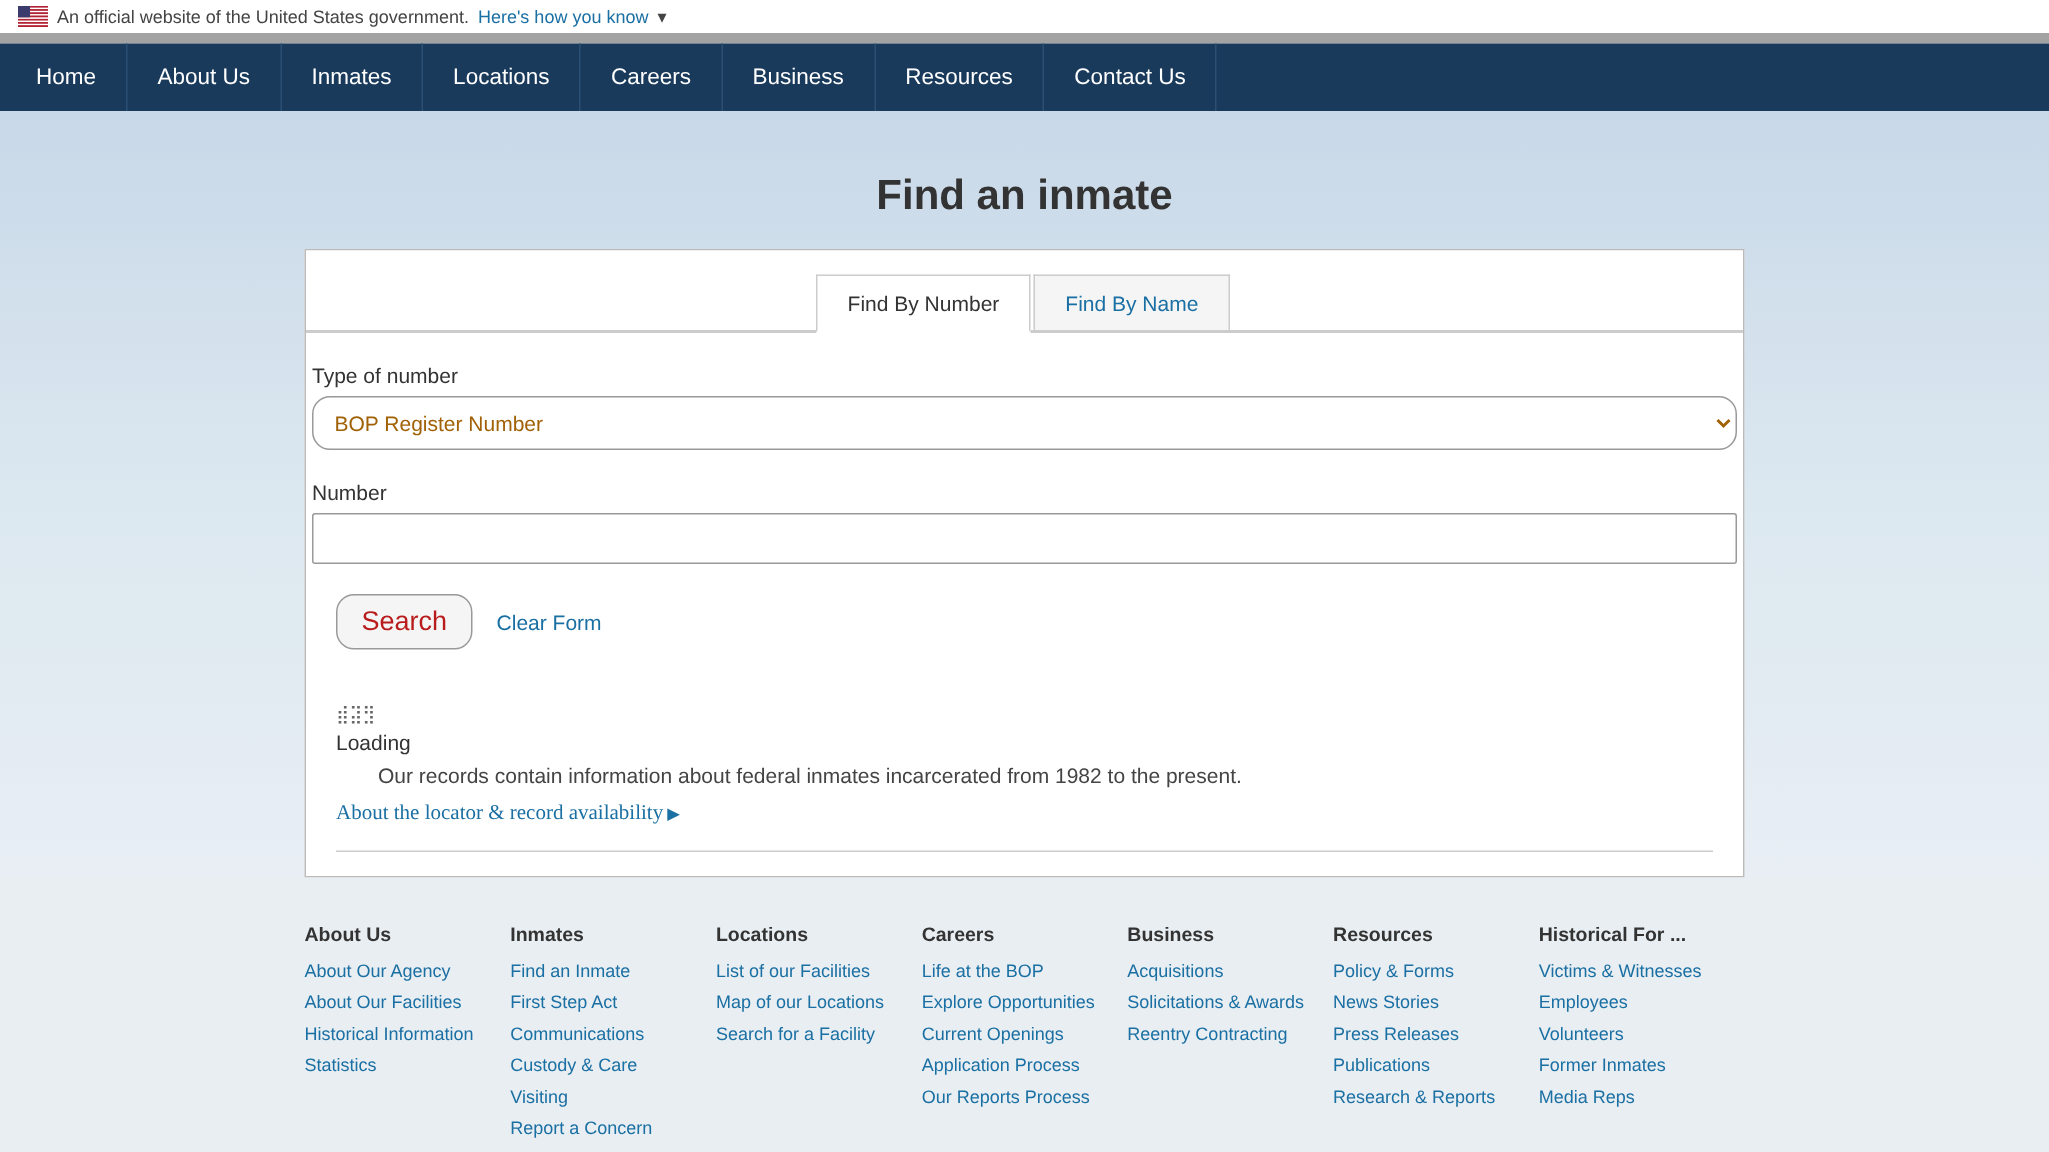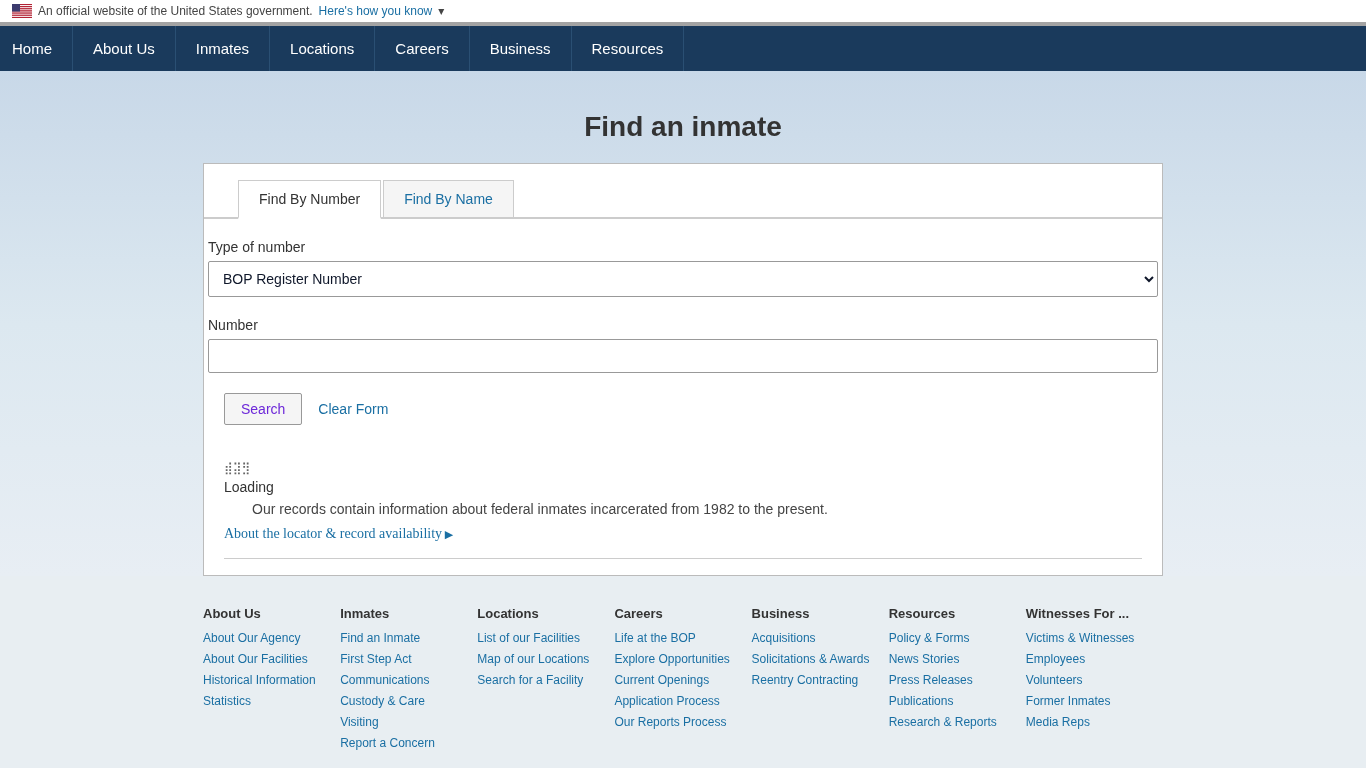--- a/index.html
+++ b/index.html
@@ -7,42 +7,42 @@
 
     
     .top-banner {
       background: #fff;
       padding: 4px 12px;
       font-size: 12px;
       color: #444;
       display: flex;
       align-items: center;
       gap: 6px;
-      border-bottom: 4px solid #a3a3a3;
+      border-bottom: 7px solid #a3a3a3;
     }
     .flag-icon { width: 20px; height: 14px; display: inline-block; }
     .top-banner a { color: #1a6fa3; text-decoration: none; }
 
     
     nav {
       background: #1a3a5c;
       display: flex;
       align-items: stretch;
     }
     nav .nav-item {
       color: #fff;
       padding: 14px 20px;
       cursor: pointer;
       font-size: 15px;
       white-space: nowrap;
       border-right: 1px solid #2a4f73;
       display: flex;
       align-items: center;
     }
-    nav .nav-item.home { padding-left: 12px; }
+    nav .nav-item.home { padding-left: 24px; }
 
     
     .tabs {
       display: flex;
       border-bottom: 2px solid #ccc;
       margin-bottom: 24px;
       background: transparent;
     }
     .tab {
       padding: 10px 20px;
@@ -77,23 +77,23 @@
       display: block;
       font-size: 14px;
       margin-bottom: 6px;
       color: #333;
     }
     .form-group select {
       width: 100%;
       padding: 8px 10px;
       font-size: 14px;
       border: 1px solid #999;
-      border-radius: 2px;
+      border-radius: 12px;
       background: #fff;
-      color: #0f172a;
+      color: #a16207;
       appearance: auto;
     }
     .form-group input[type="text"] {
       width: 100%;
       padding: 8px 10px;
       font-size: 14px;
       border: 1px solid #999;
       border-radius: 2px;
     }
     .form-actions {
@@ -101,23 +101,23 @@
       align-items: center;
       gap: 16px;
       padding: 0 20px;
       margin-top: 10px;
     }
     .btn-search {
       padding: 7px 16px;
       background: #f5f5f5;
       border: 1px solid #999;
       cursor: pointer;
-      font-size: 14px;
-      color: #6d28d9;
-      border-radius: 2px;
+      font-size: 18px;
+      color: #b91c1c;
+      border-radius: 12px;
     }
     .btn-clear {
       background: none;
       border: none;
       color: #1a6fa3;
       cursor: pointer;
       font-size: 14px;
       padding: 0;
     }
 
@@ -222,31 +222,32 @@
 </div>
 
 <nav>
   <div class="nav-item home">Home</div>
   <div class="nav-item">About Us</div>
   <div class="nav-item">Inmates</div>
   <div class="nav-item">Locations</div>
   <div class="nav-item">Careers</div>
   <div class="nav-item">Business</div>
   <div class="nav-item">Resources</div>
+  <div class="nav-item">Contact Us</div>
 </nav>
 
 <div class="hero-wrapper">
   <div style="padding: 40px 20px 0; text-align: center;">
     <h1>Find an inmate</h1>
   </div>
 
   <div class="page-container">
     <div style="background: #fff; margin: 20px 0 0; border: 1px solid #bbb;">
 
-      <div class="tabs" style="margin: 0; padding: 0 34px; padding-top: 16px; border-bottom: 2px solid #ccc; background: #fff;">
+      <div class="tabs" style="margin: 0; padding: 0 20px; padding-top: 16px; border-bottom: 2px solid #ccc; background: #fff; justify-content: center;">
         <div class="tab active">Find By Number</div>
         <div class="tab">Find By Name</div>
       </div>
 
       <div class="form-area">
         <div class="form-section">
           <div class="form-group">
             <label>Type of number</label>
             <select>
               <option>BOP Register Number</option>
@@ -319,21 +320,21 @@
       </div>
       <div class="footer-col">
         <h4>Resources</h4>
         <a href="#">Policy &amp; Forms</a>
         <a href="#">News Stories</a>
         <a href="#">Press Releases</a>
         <a href="#">Publications</a>
         <a href="#">Research &amp; Reports</a>
       </div>
       <div class="footer-col">
-        <h4>Witnesses For ...</h4>
+        <h4>Historical For ...</h4>
         <a href="#">Victims &amp; Witnesses</a>
         <a href="#">Employees</a>
         <a href="#">Volunteers</a>
         <a href="#">Former Inmates</a>
         <a href="#">Media Reps</a>
       </div>
     </div>
 </footer>
 
 </body></html>

